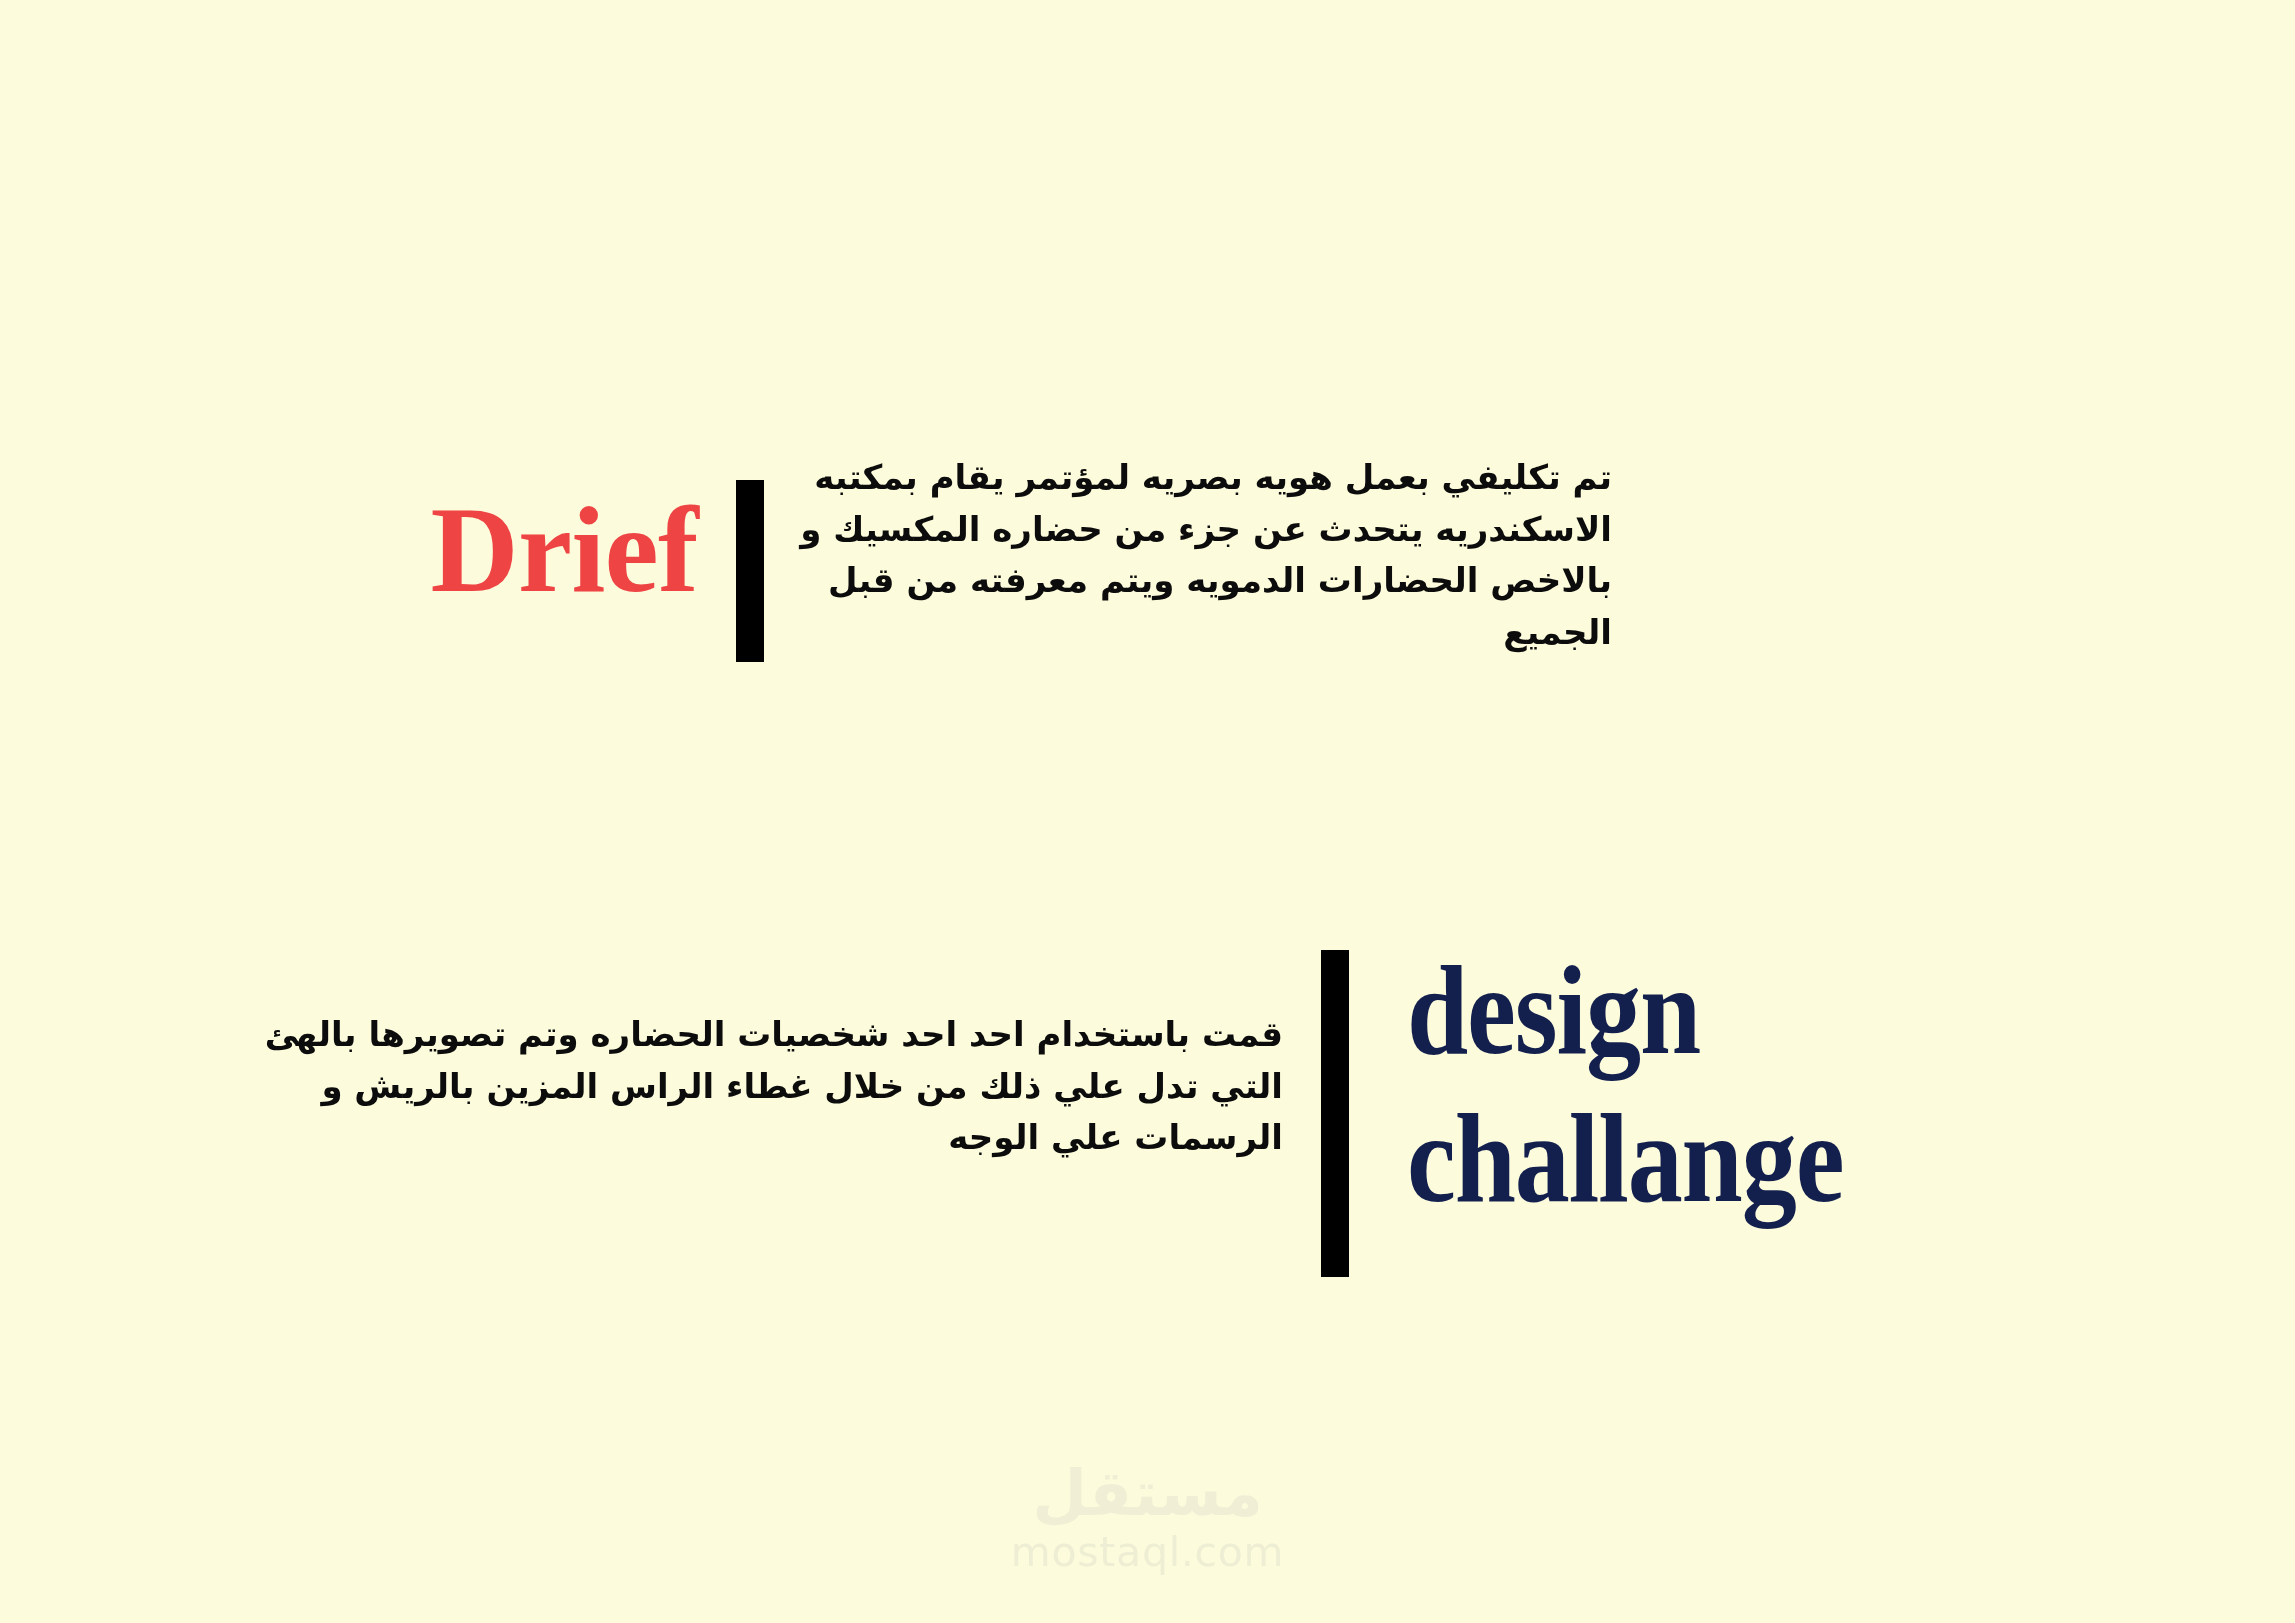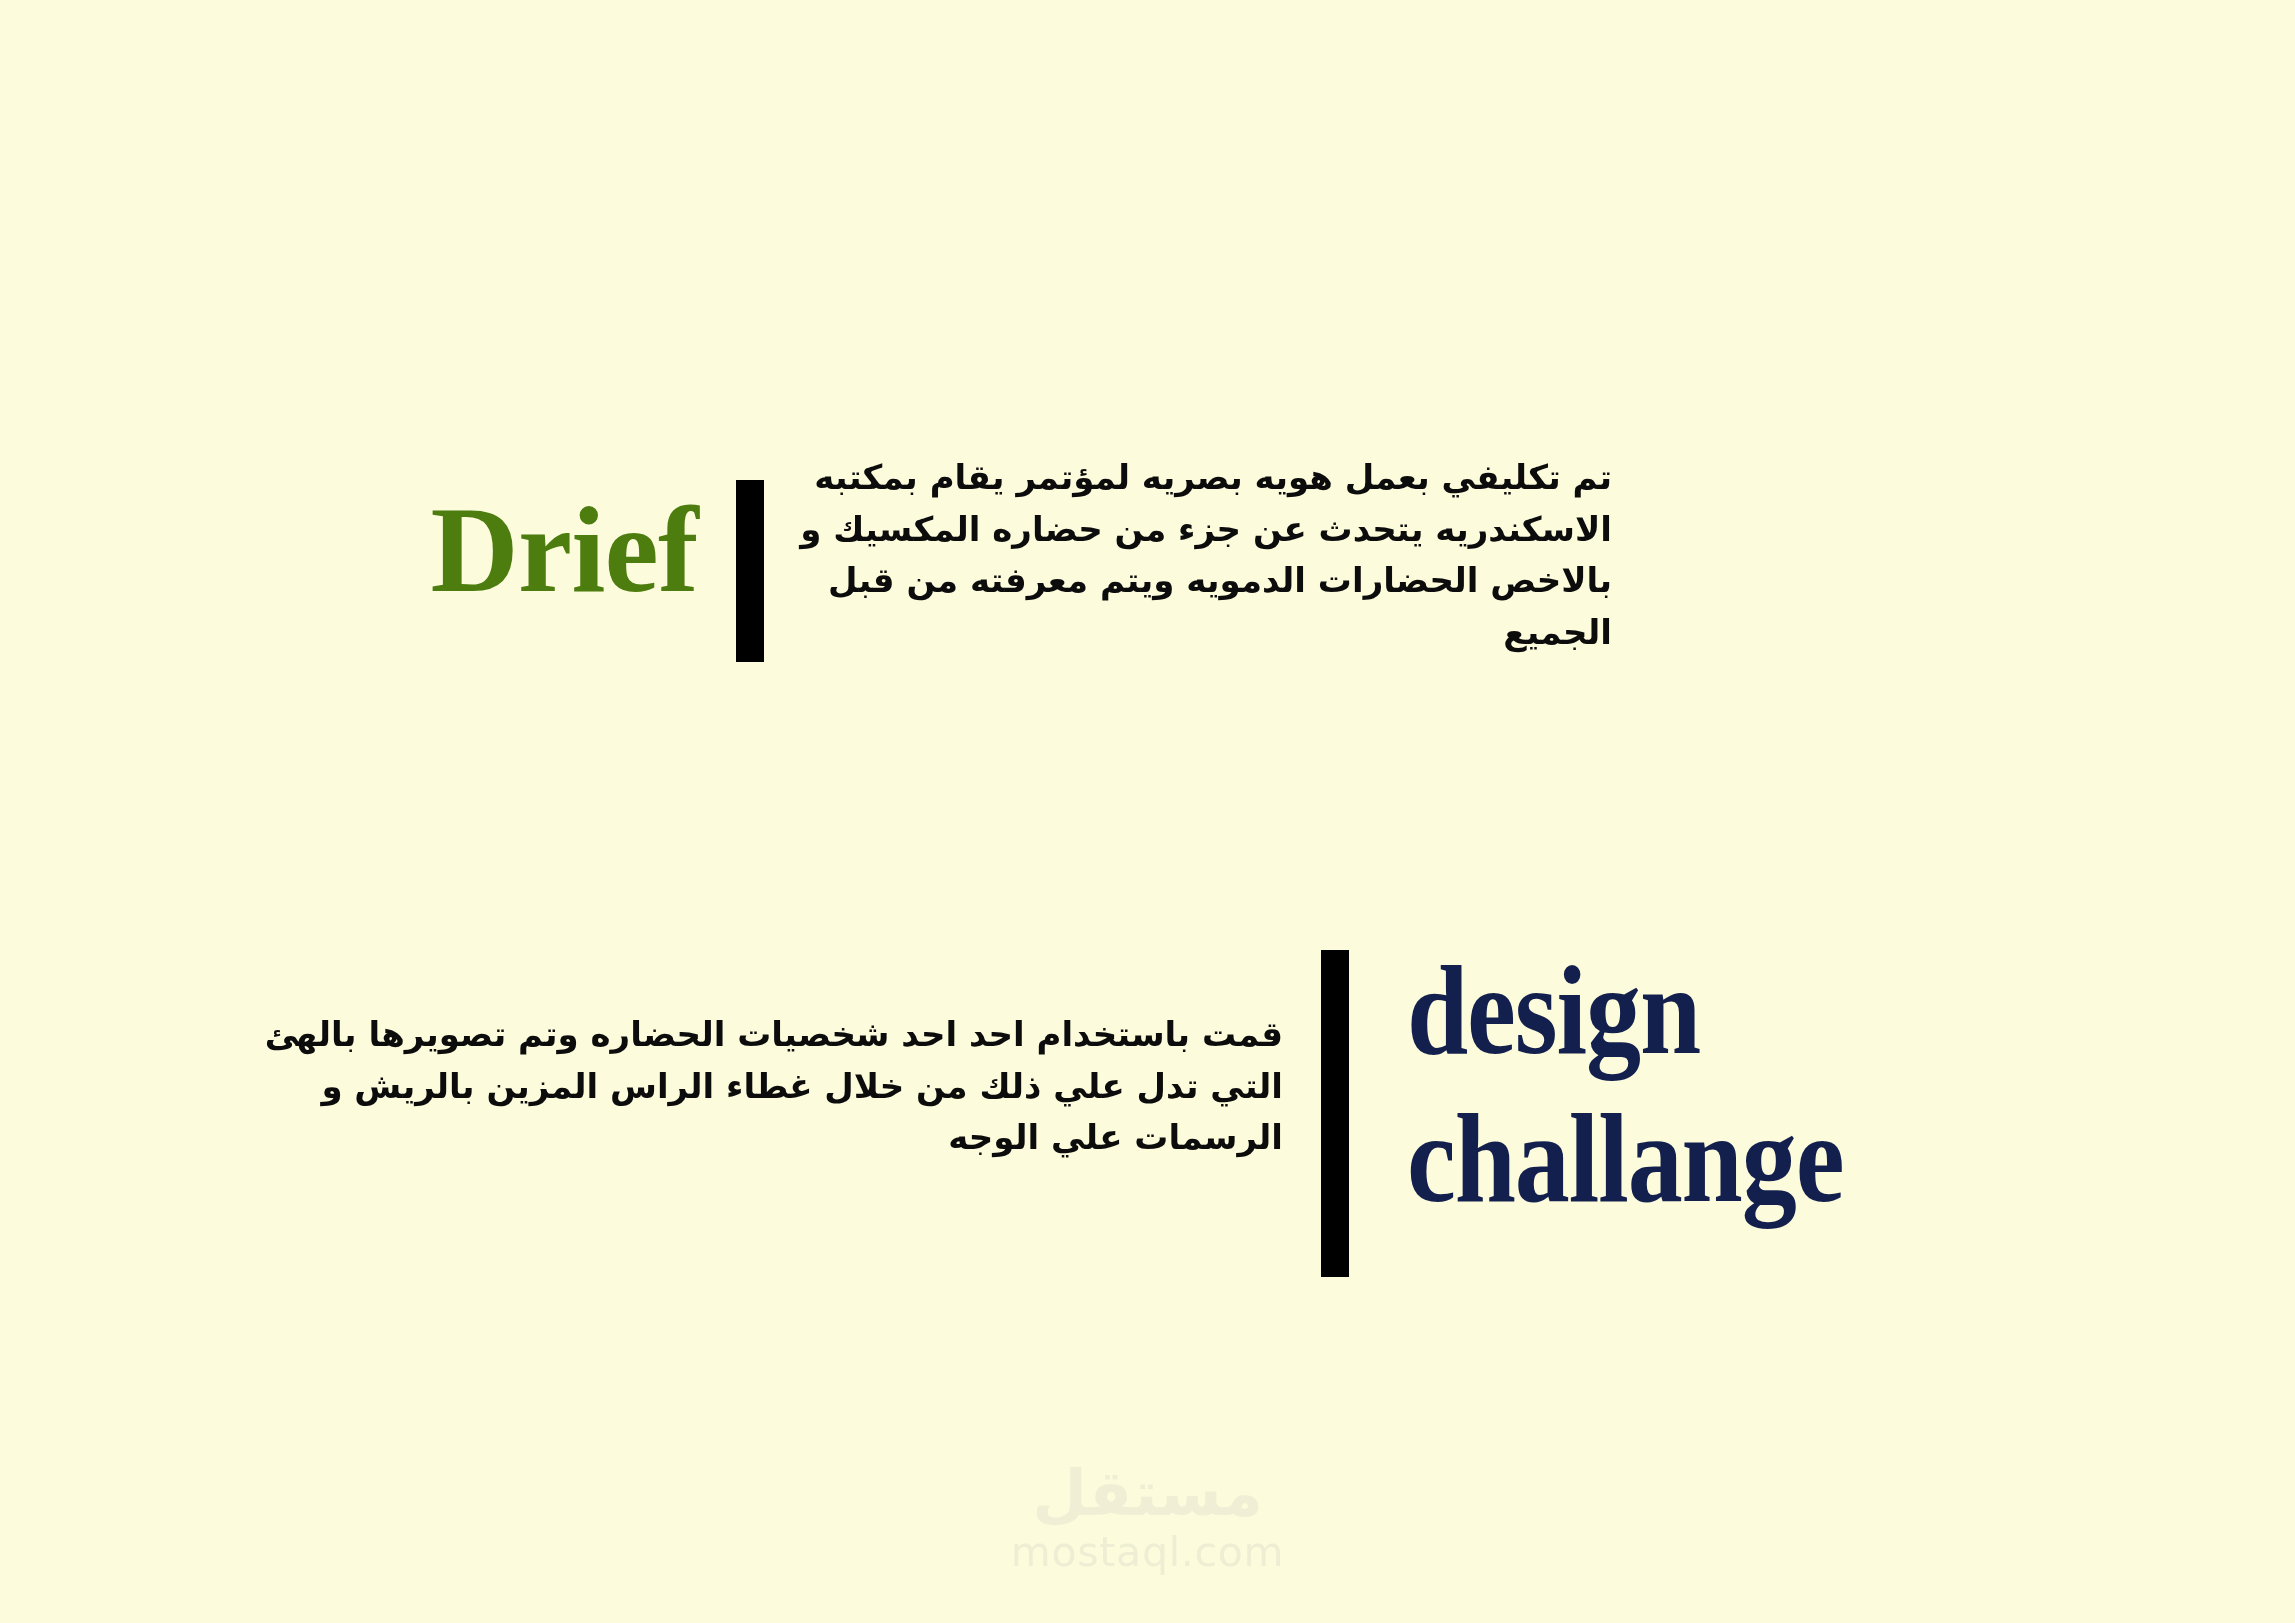--- a/index.html
+++ b/index.html
@@ -42,21 +42,21 @@
     height: 196px;
     padding-right: 38px;
     box-sizing: border-box;
   }
 
   .brief-title {
     font-family: "Liberation Serif", "DejaVu Serif", serif;
     font-weight: bold;
     font-size: 122px;
     line-height: 1;
-    color: #4d7c0f;
+    color: #ef4444;
     letter-spacing: -0.7px;
     white-space: nowrap;
   }
 
   .rule-top {
     width: 28px;
     height: 182px;
     background: #000000;
     flex: 0 0 28px;
     margin-top: 27.5px;

